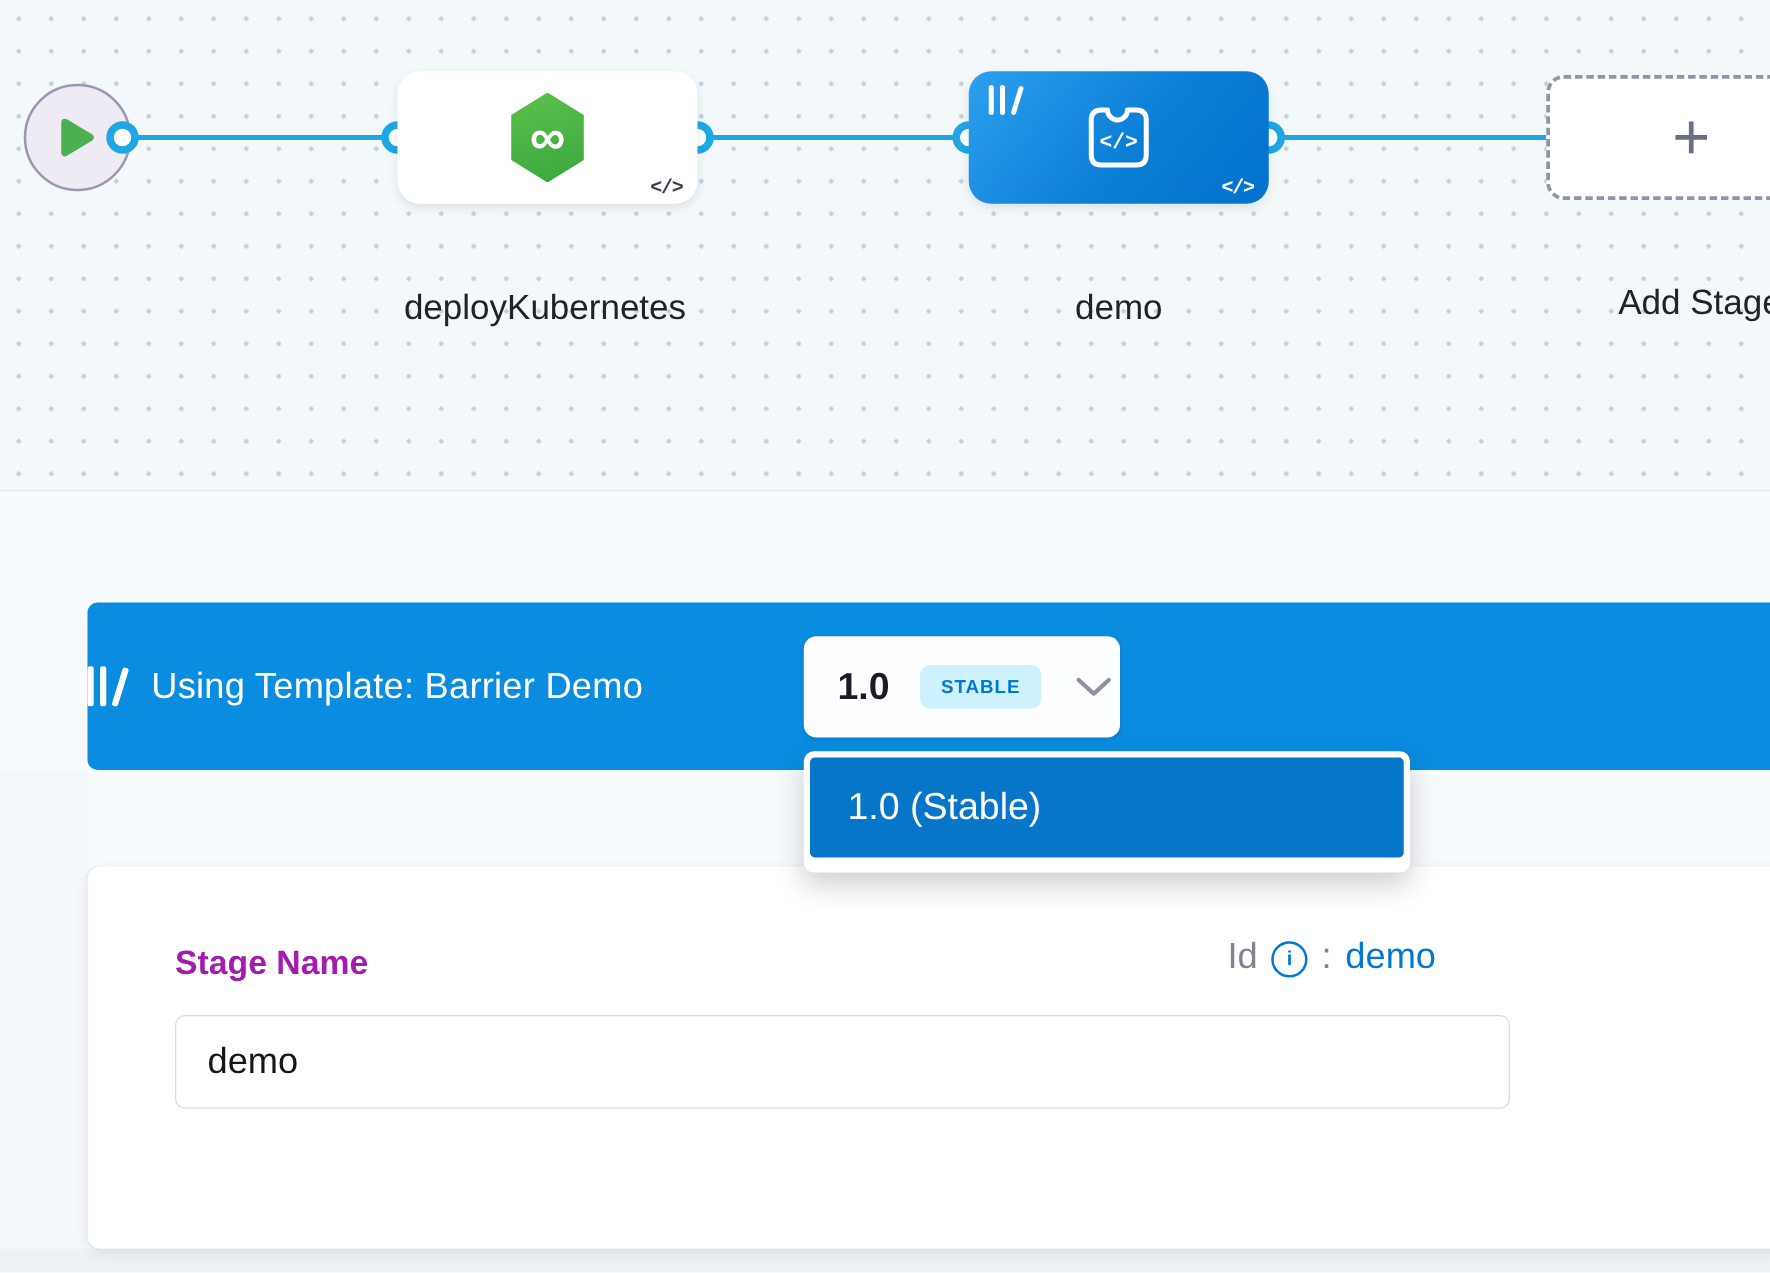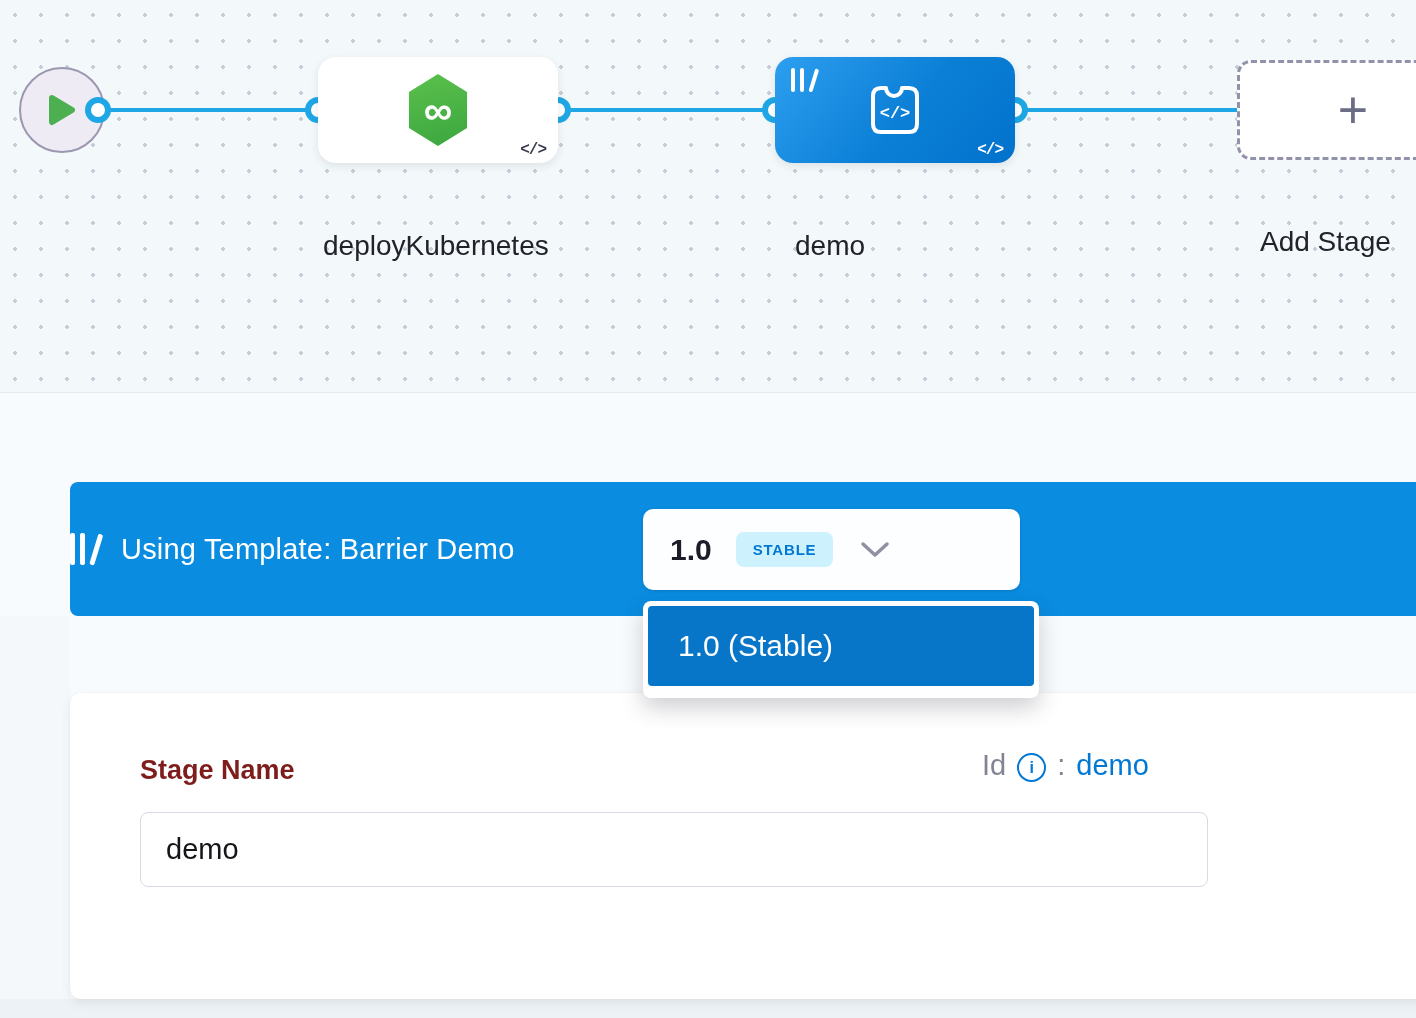--- a/index.html
+++ b/index.html
@@ -52,63 +52,63 @@
   .bars span:nth-child(3) { transform: rotate(17deg); transform-origin: 50% 90%; }
   .node-template-icon { position: absolute; left: 16px; top: 11px; }
   .custom-stage-icon { position: relative; width: 60px; height: 60px; }
   .add-stage-node {
     position: absolute; left: 1237px; top: 60px; width: 232px; height: 100px;
     background: #ffffff; border: 3px dashed #9293ab; border-radius: 14px;
     display: flex; align-items: center; justify-content: center;
     color: #6b6d85; font-size: 52px; font-weight: 200; line-height: 1;
   }
   .node-label {
-    position: absolute; text-align: left; color: #22222a; font-size: 28px; line-height: 58px;
+    position: absolute; text-align: center; color: #22222a; font-size: 28px; line-height: 58px;
   }
   .node-label.wrap { word-break: break-all; }
 
   
   .banner {
     position: absolute; left: 70px; top: 482px; right: 0; height: 134px;
     background: var(--banner-blue, #0a8ce0); border-radius: 8px 0 0 8px;
     display: flex; align-items: center; z-index: 10;
   }
   .banner-text { color: #ffffff; font-size: 29px; font-weight: 500; margin-left: 26px; letter-spacing: 0.2px; }
   .version-button {
-    position: absolute; left: 573px; top: 27px; width: 377px; height: 81px;
+    position: absolute; left: 573px; top: 27px; width: 253px; height: 81px;
     background: #fdfeff; border-radius: 10px; box-shadow: 0 1px 3px rgba(40,41,61,0.18);
     display: flex; align-items: center; gap: 24px; padding: 0 27px;
   }
   .version-number { color: #1b1c28; font-size: 30px; font-weight: 600; }
   .stable-badge {
     background: var(--badge-bg, #cdf2fd); color: var(--badge-text, #0278d5);
     font-size: 15px; font-weight: bold; letter-spacing: 0.8px;
     padding: 10px 17px; border-radius: 8px; line-height: 1;
   }
   .chevron { margin-left: 2px; display: flex; align-items: center; }
 
   
   .dropdown {
-    position: absolute; left: 643px; top: 601px; width: 396px;
+    position: absolute; left: 643px; top: 601px; width: 485px;
     background: #ffffff; border-radius: 8px; padding: 5px 5px 12px 5px;
     box-shadow: 0 10px 22px rgba(40,41,61,0.22); z-index: 40;
   }
   .dropdown-item {
     background: var(--dropdown-item-blue, #0775c8); border-radius: 4px; height: 80px;
     display: flex; align-items: center; padding-left: 30px;
     color: #ffffff; font-size: 30px;
   }
 
   
   .form-card {
     position: absolute; left: 70px; top: 693px; width: 1360px; height: 306px;
     background: #ffffff; border-radius: 10px; z-index: 20;
     box-shadow: 0 4px 10px rgba(96,97,112,0.10), 0 0 1px rgba(40,41,61,0.12);
   }
-  .stage-name-label { position: absolute; left: 70px; top: 62px; color: #7f1d1d; font-size: 27px; font-weight: 600; }
+  .stage-name-label { position: absolute; left: 70px; top: 62px; color: #a21caf; font-size: 27px; font-weight: 600; }
   .id-row { position: absolute; left: 912px; top: 56px; display: flex; align-items: flex-end; gap: 11px; font-size: 29px; }
   .id-label, .id-colon { color: #828393; }
   .info-icon {
     width: 29px; height: 29px; border-radius: 50%; border: 2.5px solid var(--link-blue, #0278d5);
     color: var(--link-blue, #0278d5); font-size: 16px; font-weight: bold;
     display: flex; align-items: center; justify-content: center; font-style: normal;
   }
   .id-value { color: var(--link-blue, #0278d5); }
   .stage-name-input {
     position: absolute; left: 70px; top: 119px; width: 1068px; height: 75px;

